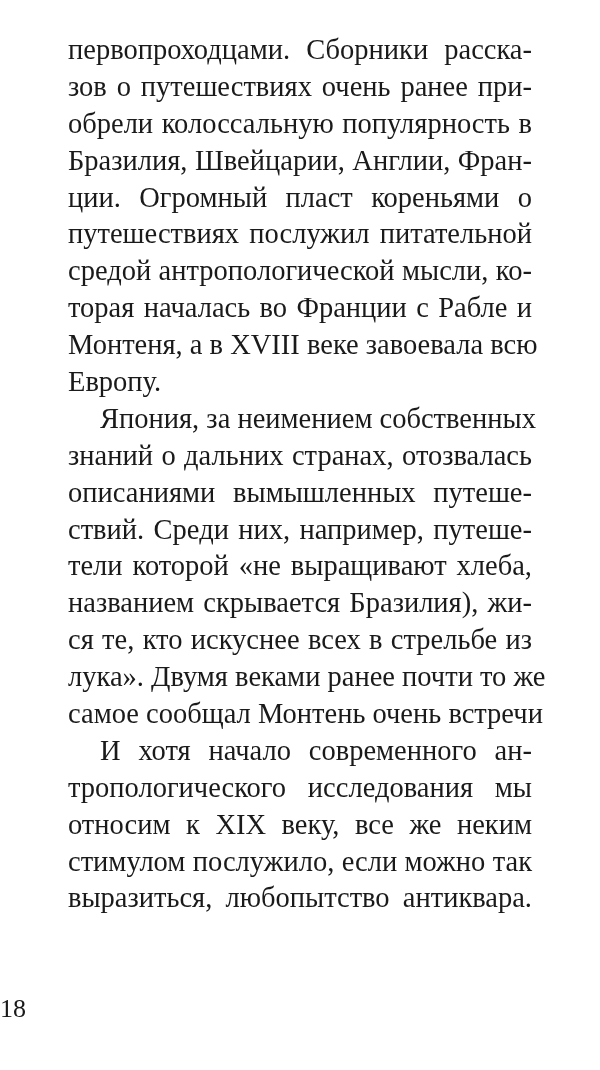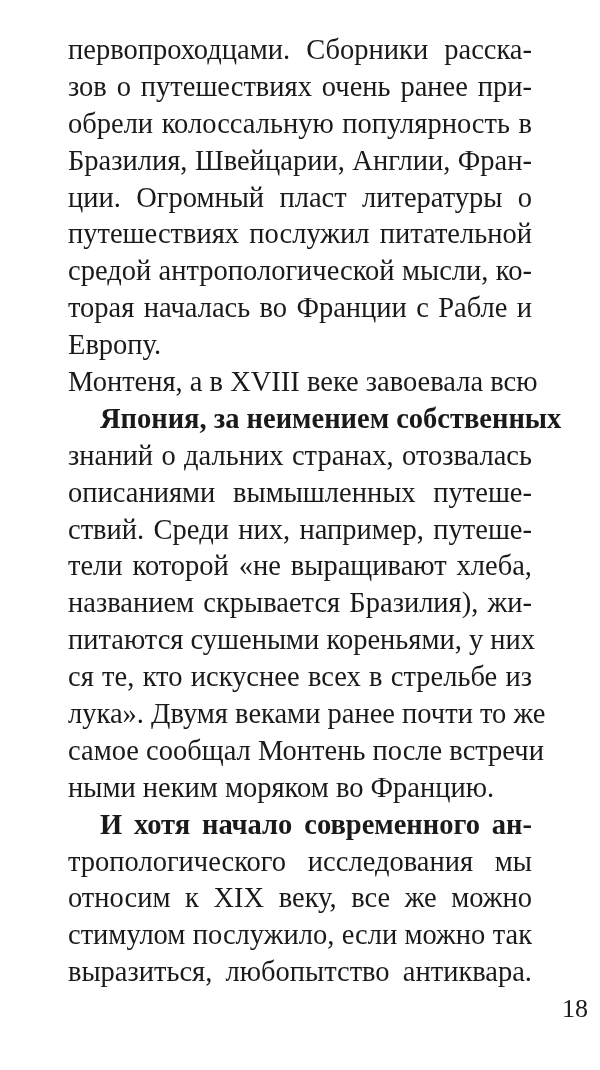--- a/index.html
+++ b/index.html
@@ -4,58 +4,56 @@
 <style>
   html, body { margin: 0; padding: 0; background: #ffffff; }
   body { width: 600px; height: 1070px; position: relative; overflow: hidden; }
   .page {
     position: absolute; left: 68px; top: 32px; width: 464px;
     font-family: "Liberation Serif", "DejaVu Serif", serif;
     font-size: 28.5px; line-height: 36.9px; color: #1a1a1a;
   }
   .line { display: block; white-space: nowrap; text-align: justify; text-align-last: justify; height: 36.9px; }
   .line.last { text-align-last: left; }
-  .line.indent { padding-left: 32px; font-weight: bold; }
+  .line.indent { padding-left: 32px; }
   .page-number {
-    position: absolute; left: 0; width: 588px; top: 994px; text-align: right;
+    position: absolute; left: 0; width: 588px; top: 994px; text-align: left;
     font-family: "Liberation Serif", "DejaVu Serif", serif; font-size: 26px; color: #1a1a1a;
   }
 </style>
 </head>
 <body>
 
 <div class="page">
   <div>
     <span class="line">первопроходцами. Сборники расска-</span>
     <span class="line">зов о путешествиях очень ранее при-</span>
     <span class="line">обрели колоссальную популярность в</span>
     <span class="line">Бразилия, Швейцарии, Англии, Фран-</span>
-    <span class="line">ции. Огромный пласт литературы о</span>
+    <span class="line">ции. Огромный пласт кореньями о</span>
     <span class="line">путешествиях послужил питательной</span>
     <span class="line">средой антропологической мысли, ко-</span>
     <span class="line">торая началась во Франции с Рабле и</span>
+    <span class="line">Монтеня, а в XVIII веке завоевала всю</span>
     <span class="line last">Европу.</span>
-    <span class="line">Монтеня, а в XVIII веке завоевала всю</span>
   </div>
   <div>
     <span class="line indent">Япония, за неимением собственных</span>
     <span class="line">знаний о дальних странах, отозвалась</span>
     <span class="line">описаниями вымышленных путеше-</span>
     <span class="line">ствий. Среди них, например, путеше-</span>
     <span class="line">тели которой «не выращивают хлеба,</span>
     <span class="line">названием скрывается Бразилия), жи-</span>
-    <span class="line">питаются сушеными кореньями, у них</span>
     <span class="line">ся те, кто искуснее всех в стрельбе из</span>
     <span class="line">лука». Двумя веками ранее почти то же</span>
-    <span class="line">самое сообщал Монтень после встречи</span>
-    <span class="line last">ными неким моряком во Францию.</span>
+    <span class="line">самое сообщал Монтень очень встречи</span>
   </div>
   <div>
     <span class="line indent">И хотя начало современного ан-</span>
     <span class="line">тропологического исследования мы</span>
-    <span class="line">относим к XIX веку, все же можно</span>
+    <span class="line">относим к XIX веку, все же неким</span>
     <span class="line">стимулом послужило, если можно так</span>
     <span class="line">выразиться, любопытство антиквара.</span>
 
   </div>
 </div>
 
 <div class="page-number">18</div>
 
 </body></html>

